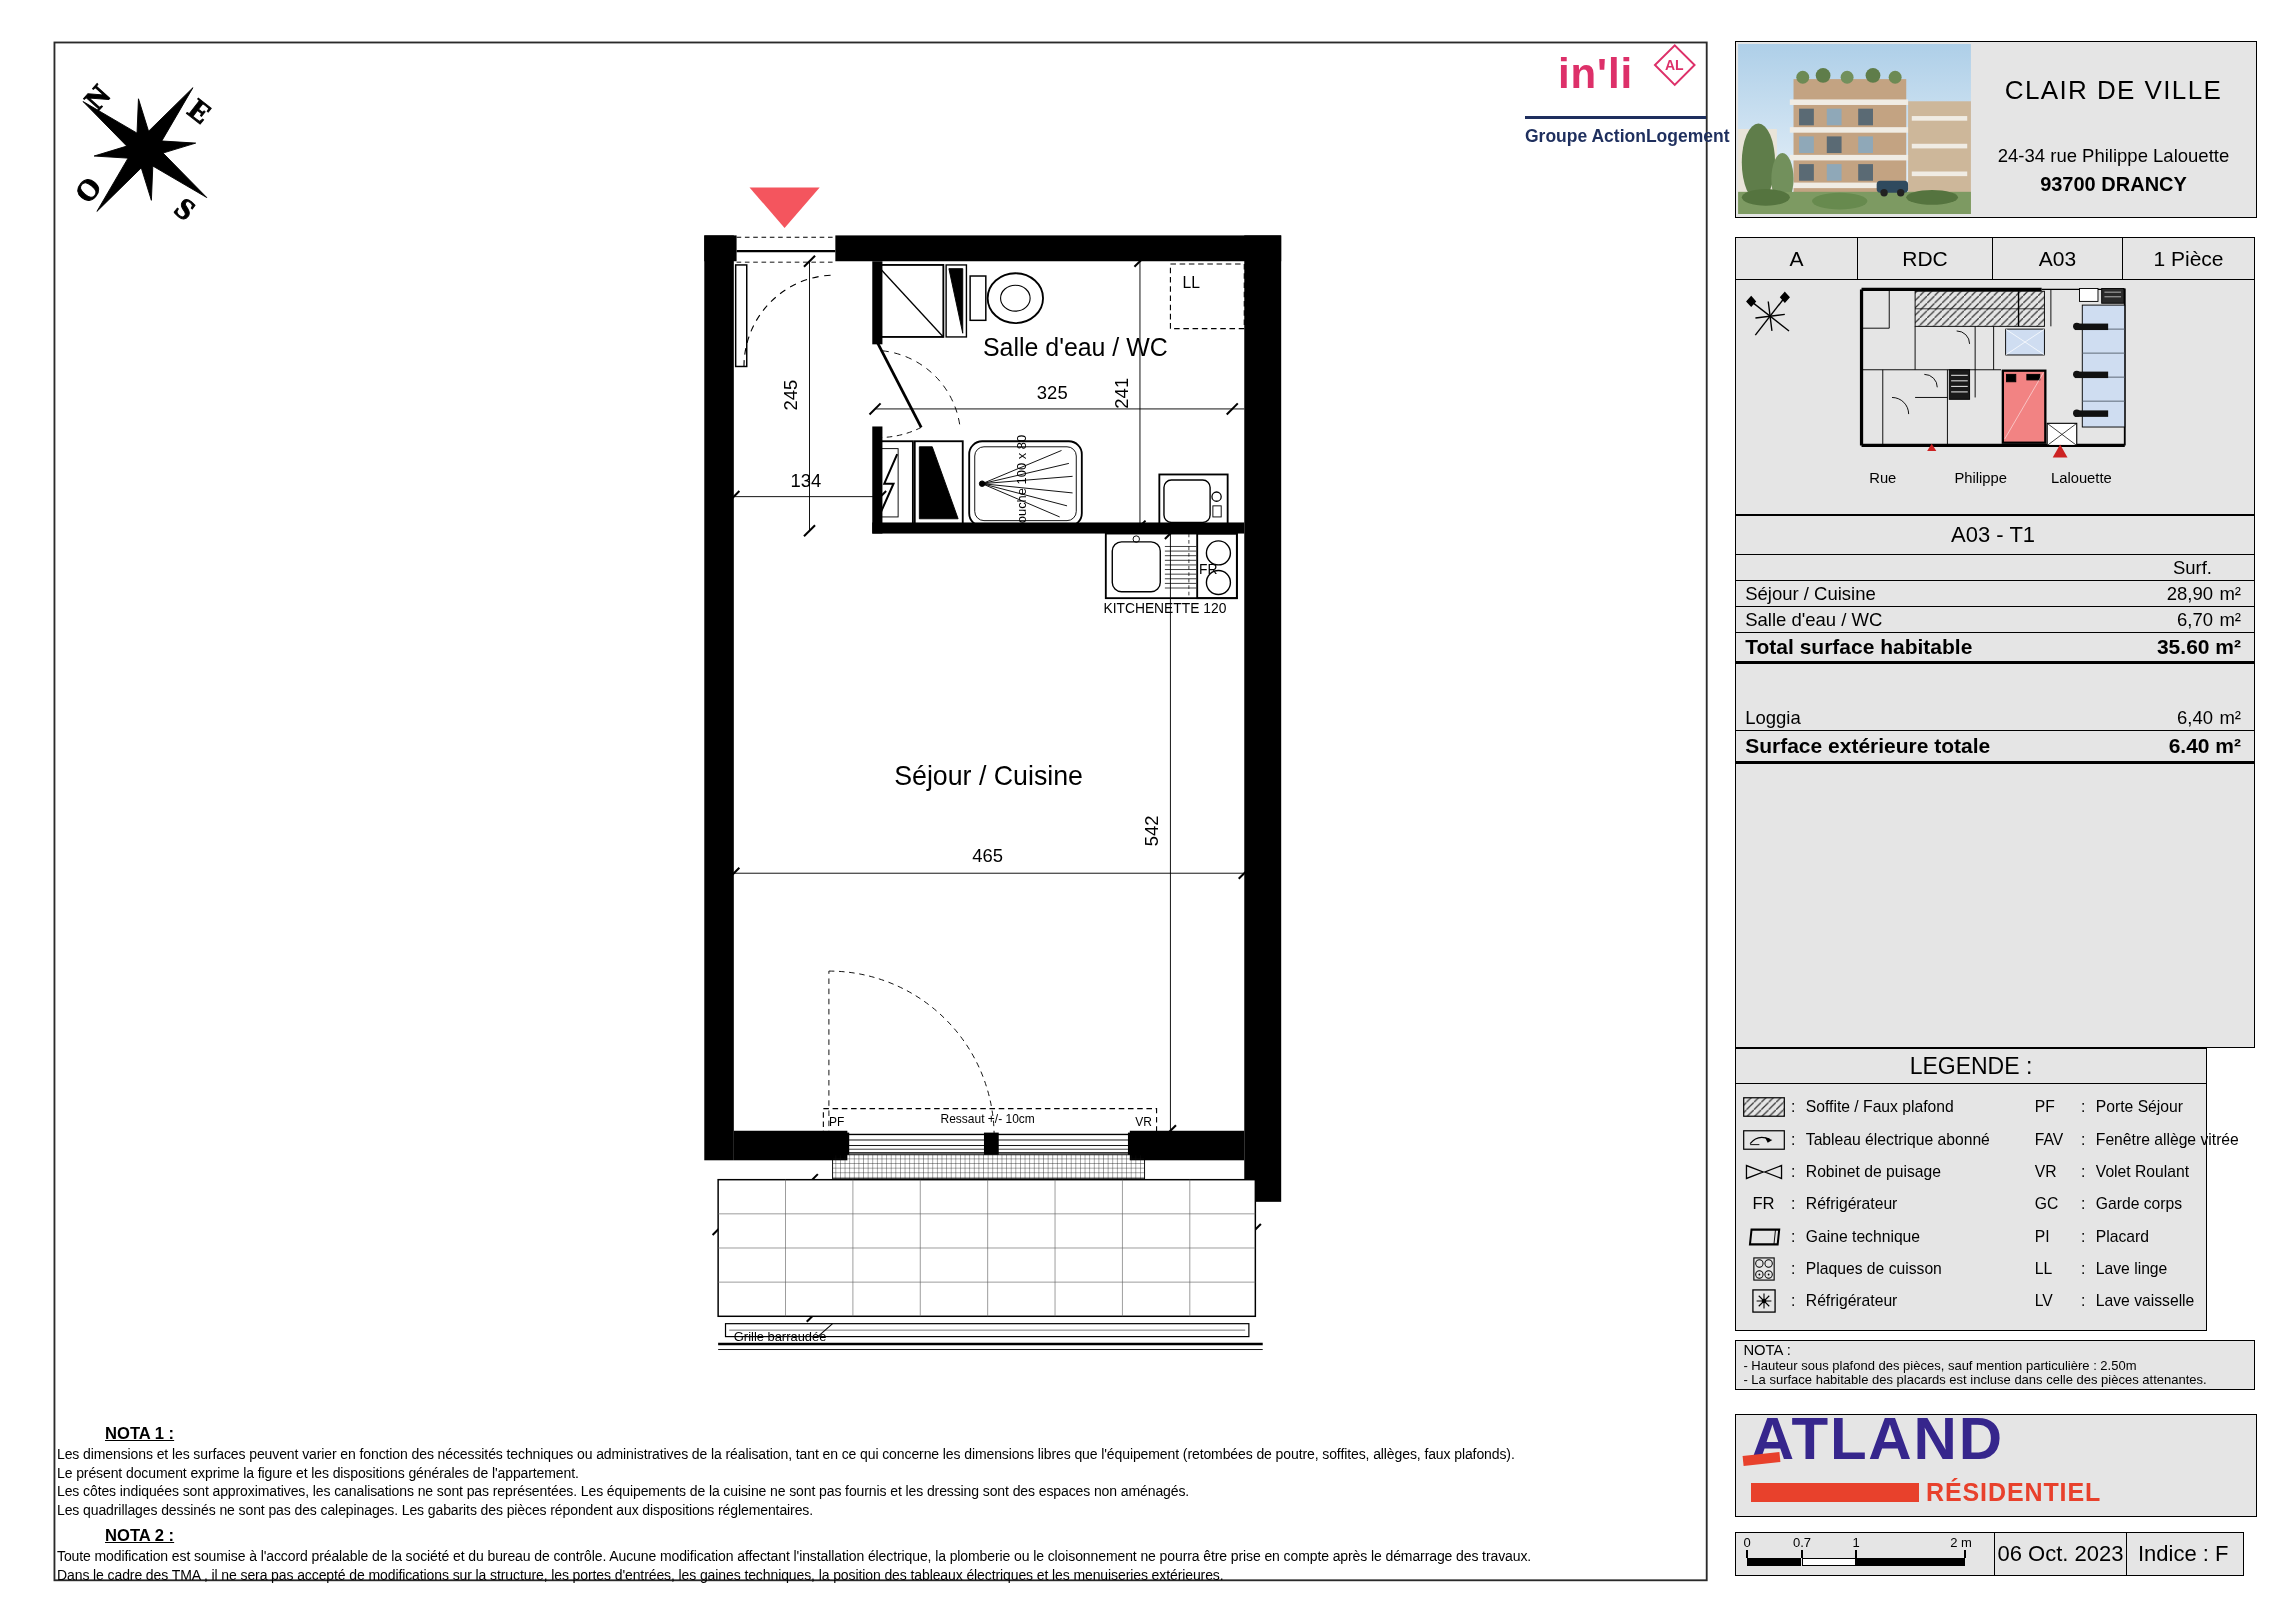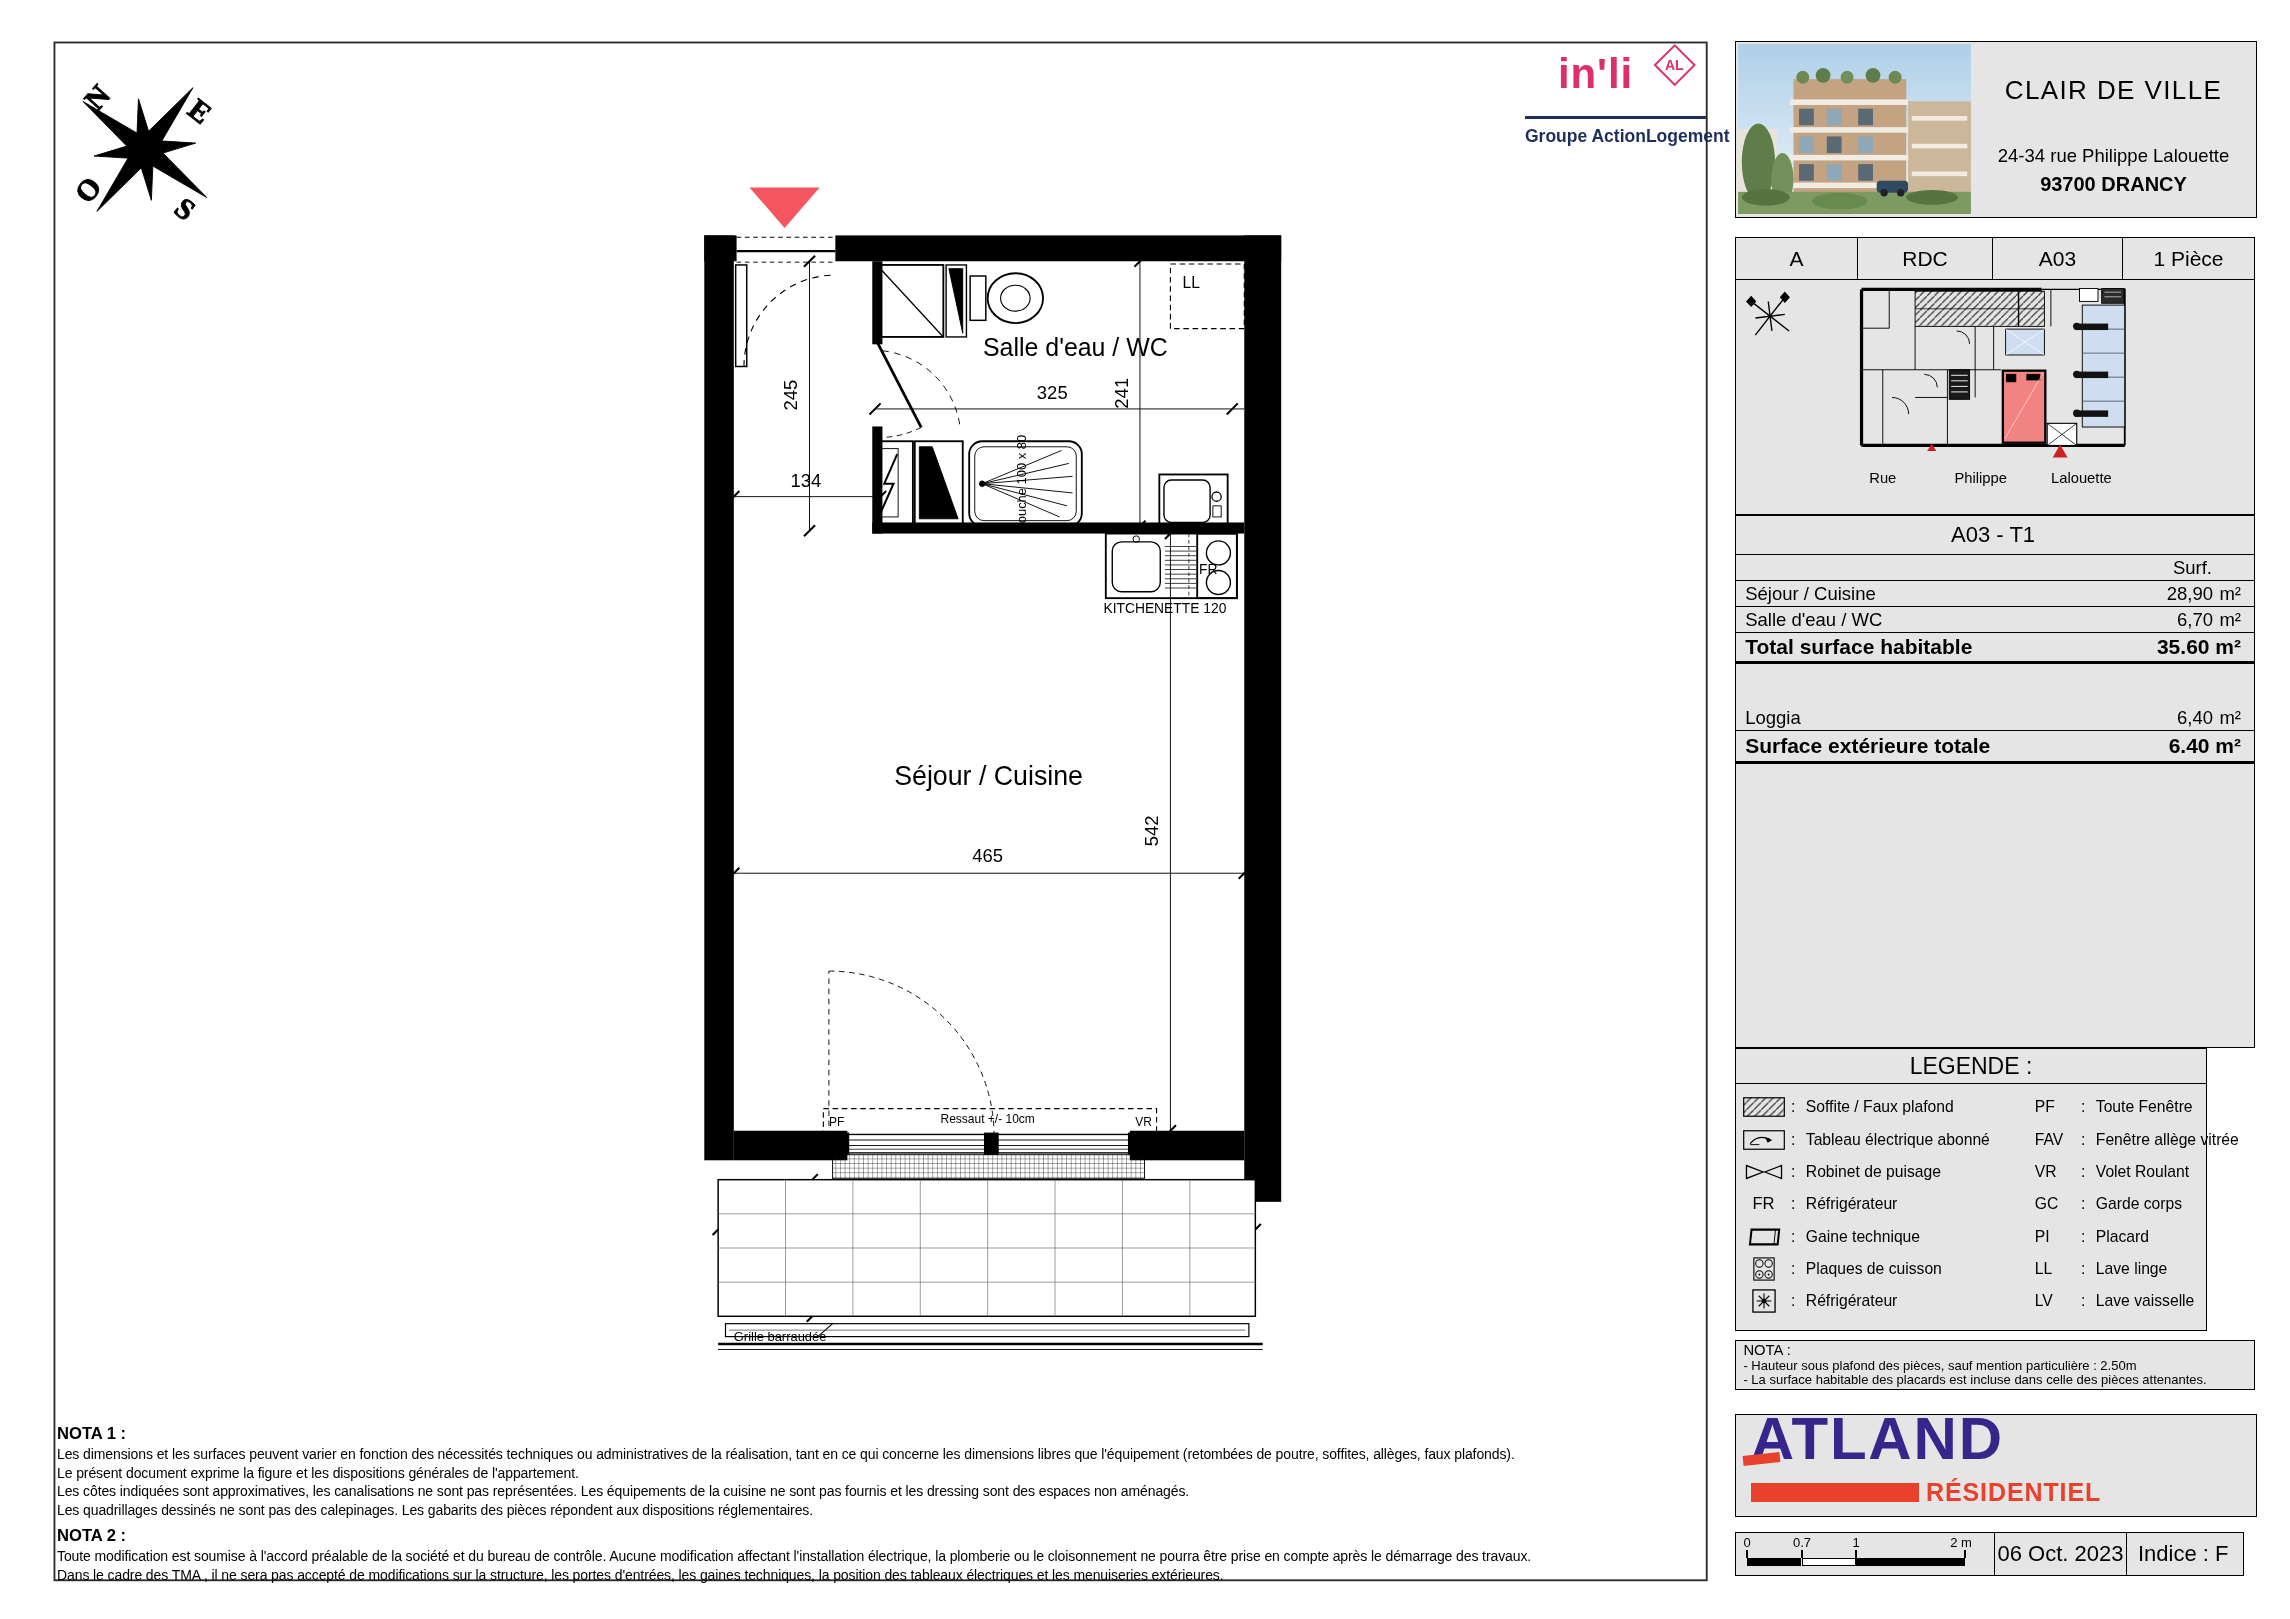--- a/index.html
+++ b/index.html
@@ -21,21 +21,21 @@
   .stbl-unit { display:inline-block; width:28px; text-align:right; }
   .boldrow .stbl-label, .boldrow .stbl-val { font-weight:bold; font-size:21px; }
 
   .leg-row { position:absolute; left:0; display:flex; align-items:center; height:28px; width:100%; }
   .leg-ic { width:55px; display:flex; justify-content:center; align-items:center; }
   .leg-colon { width:14.8px; font-size:15.7px; }
   .leg-lab { font-size:15.7px; white-space:nowrap; }
   .leg-abbr { width:50px; font-size:15.7px; padding-left:3.7px; }
 
   .note-line { font-size:14px; line-height:18.5px; white-space:nowrap; letter-spacing:-0.1px; }
-  .note-head { font-size:16.6px; font-weight:bold; line-height:22px; }
+  .note-head { font-size:16.6px; font-weight:bold; text-decoration:underline; line-height:22px;padding-left:48px; }
 </style>
 </head>
 <body>
 
 <div id="canvas">
 
   <svg class="abs" style="left:0;top:0;" width="2291" height="1620" viewBox="0 0 2482 1755">
     <defs>
       <pattern id="diagPat" width="8" height="8" patternUnits="userSpaceOnUse">
         <line x1="0" y1="8" x2="8" y2="0" stroke="#333" stroke-width="1.3"></line>
@@ -464,21 +464,21 @@
           <circle cx="27" cy="13" r="2.5" fill="#000" stroke="none"></circle>
         </svg>
       </span>
       <span class="leg-colon">:</span>
       <span class="leg-lab">Réfrigérateur</span>
     </div>
 
     <div class="leg-row" style="top:44px;left:295px;width:222px;">
       <span class="leg-abbr">PF</span>
       <span class="leg-colon">:</span>
-      <span class="leg-lab">Toute Fenêtre</span>
+      <span class="leg-lab">Porte Séjour</span>
     </div>
     <div class="leg-row" style="top:77px;left:295px;width:222px;">
       <span class="leg-abbr">FAV</span>
       <span class="leg-colon">:</span>
       <span class="leg-lab">Fenêtre allège vitrée</span>
     </div>
     <div class="leg-row" style="top:109px;left:295px;width:222px;">
       <span class="leg-abbr">VR</span>
       <span class="leg-colon">:</span>
       <span class="leg-lab">Volet Roulant</span>

